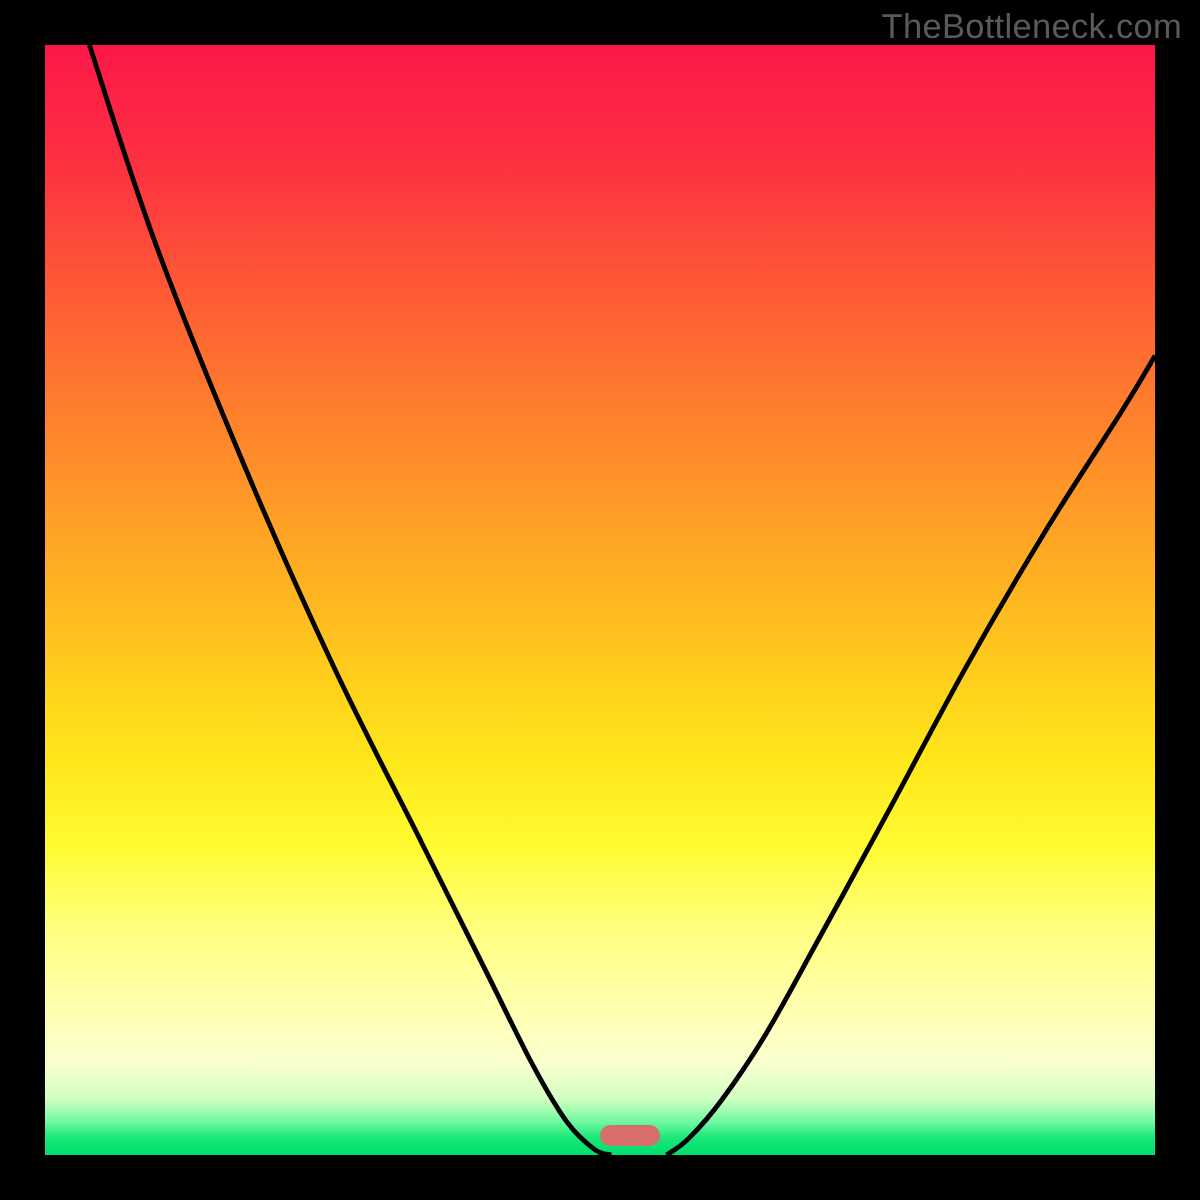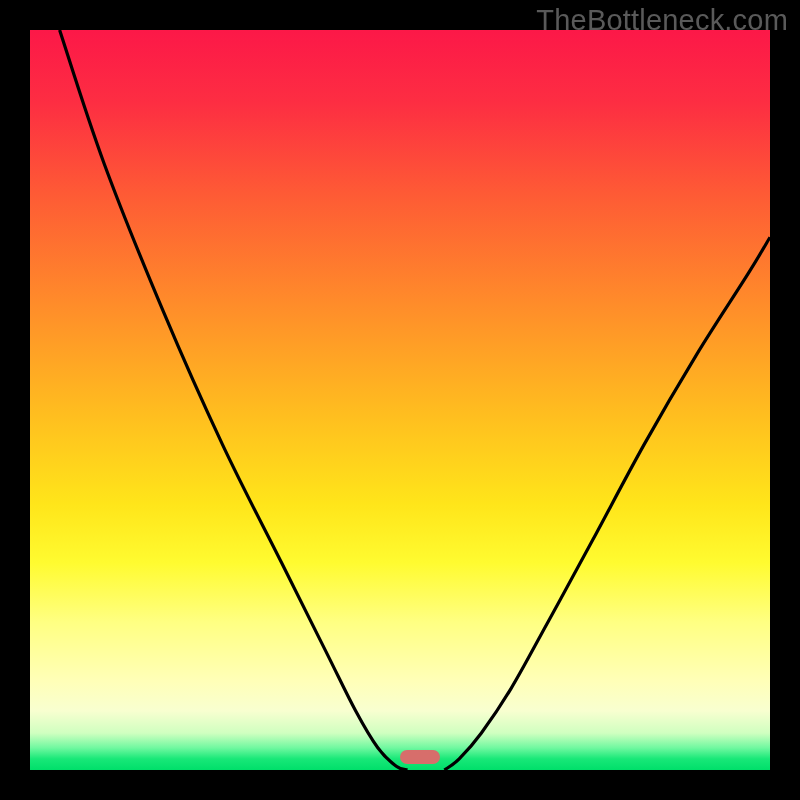--- a/index.html
+++ b/index.html
@@ -40,21 +40,21 @@
       #70f8a0 97%,
       #18e878 98.5%,
       #00df6a 100%
     );
   }
   .watermark {
     position: absolute;
     top: 4px;
     right: 12px;
     color: #5a5a5a;
-    font-size: 29px;
+    font-size: 23px;
     font-weight: 500;
     letter-spacing: 0.2px;
     user-select: none;
   }
   svg.curves {
     position: absolute;
     left: 0; top: 0;
     width: 740px; height: 740px;
   }
   .marker {

